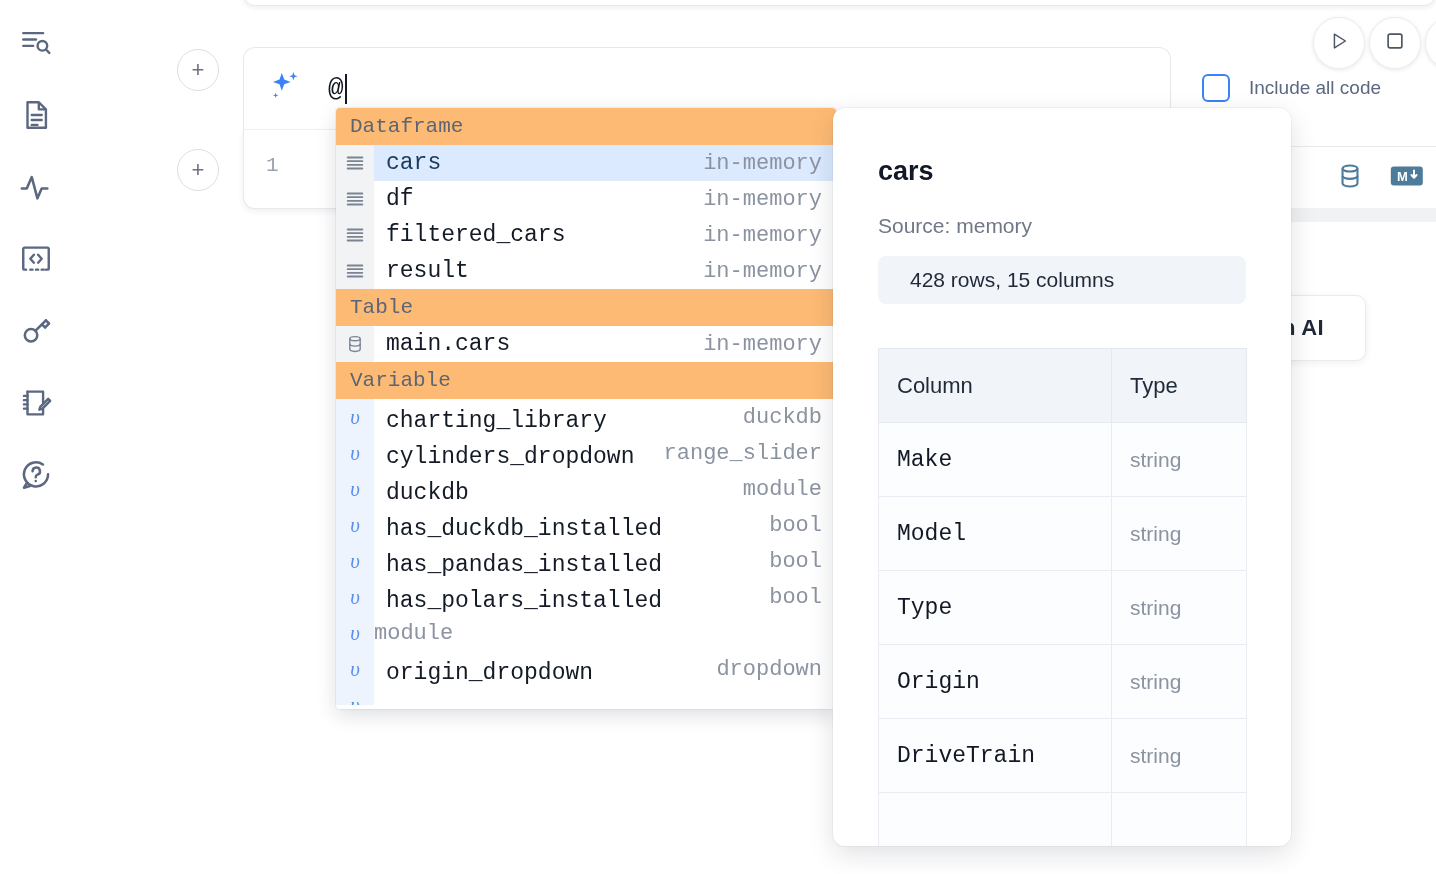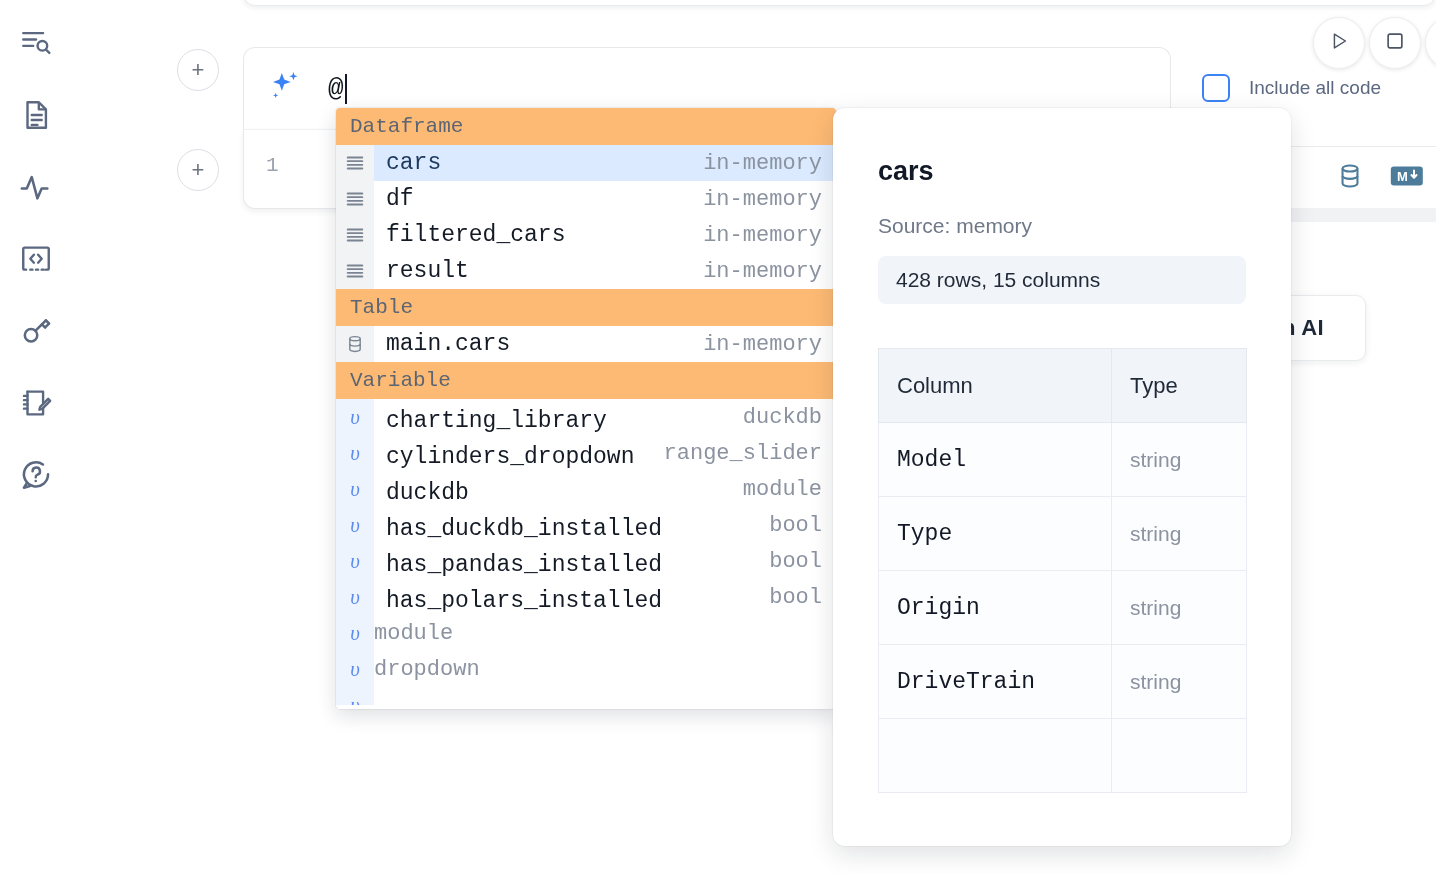--- a/index.html
+++ b/index.html
@@ -170,21 +170,21 @@
     position: absolute; left: 45px; top: 48px;
     font-size: 27px; font-weight: 700; color: #121826;
   }
   .pv-source {
     position: absolute; left: 45px; top: 106px;
     font-size: 21px; color: #6f7887;
   }
   .pv-badge {
     position: absolute; left: 45px; top: 148px; width: 368px; height: 48px;
     background: #f1f4f8; border-radius: 8px;
-    display: flex; align-items: center; padding-left: 18px;
+    display: flex; align-items: center; padding-left: 32px;
     font-size: 21px; color: #1f2937;
   }
   .pv-table {
     position: absolute; left: 45px; top: 240px; width: 368px;
     border-collapse: collapse; table-layout: fixed;
   }
   .pv-table th {
     background: #f1f4f8; text-align: left;
     font-size: 22px; font-weight: 400; color: #1f2937;
     padding: 22px 0 22px 18px; height: 74px;
@@ -442,20 +442,21 @@
         <span class="dd-icon">υ</span>
         <span class="dd-name">has_polars_installed</span>
         <span class="dd-type">bool</span>
       </div>
       <div class="dd-item var">
         <span class="dd-icon">υ</span>
         <span class="dd-type">module</span>
       </div>
       <div class="dd-item var">
         <span class="dd-icon">υ</span>
+        <span class="dd-name">origin_dropdown</span>
         <span class="dd-type">dropdown</span>
       </div>
       <div class="dd-item var dd-clip">
         <span class="dd-icon">υ</span>
         <span class="dd-name"></span>
       </div>
     </div>
 
   <div class="preview">
     <div class="pv-title">cars</div>
@@ -466,20 +467,24 @@
           <col class="c1">
           <col class="c2">
         </colgroup>
       <thead>
         <tr>
           <th>Column</th>
           <th>Type</th>
         </tr>
       </thead>
       <tbody id="pv-body">
+          <tr>
+            <td class="pv-col">Make</td>
+            <td class="pv-type">string</td>
+          </tr>
           <tr>
             <td class="pv-col">Model</td>
             <td class="pv-type">string</td>
           </tr>
           <tr>
             <td class="pv-col">Type</td>
             <td class="pv-type">string</td>
           </tr>
           <tr>
             <td class="pv-col">Origin</td>

